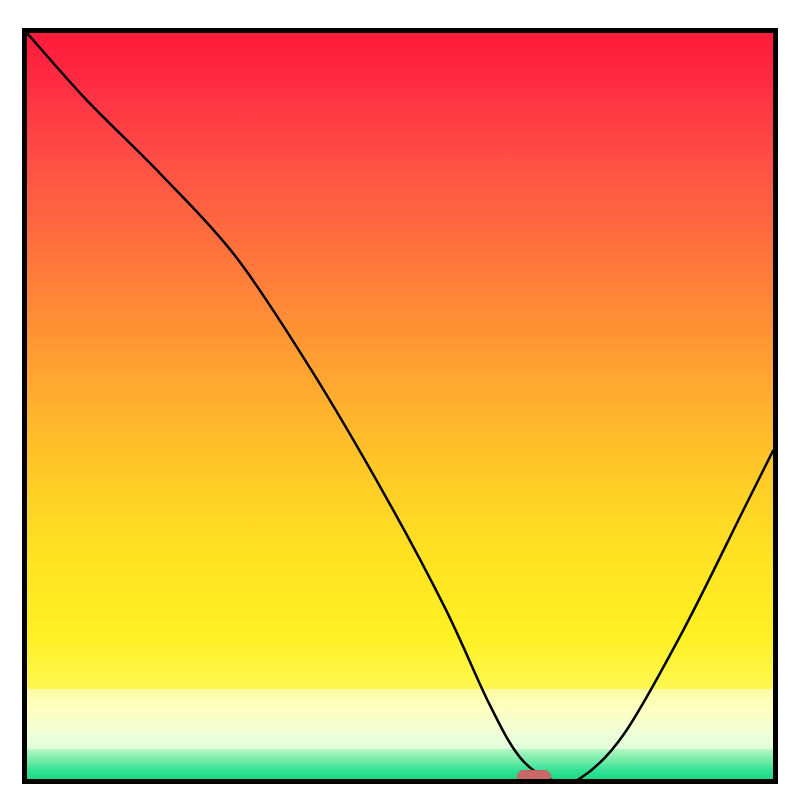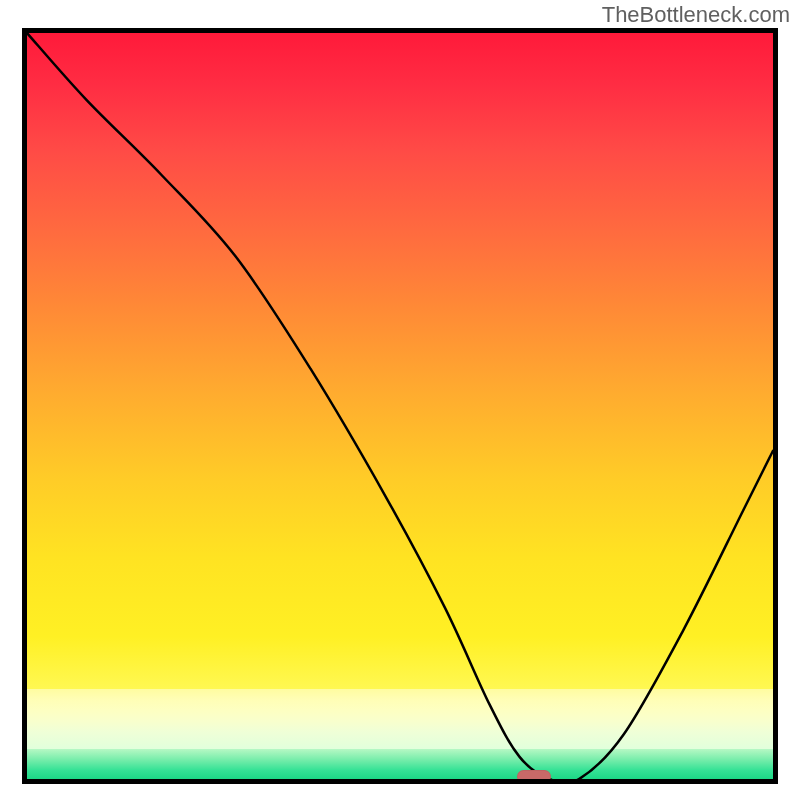--- a/index.html
+++ b/index.html
@@ -101,21 +101,20 @@
     height: 13px;
     border-radius: 7px;
     background: #c96968;
     box-shadow: 0 0 0 1px rgba(0,0,0,0.05) inset;
   }
 </style>
 </head>
 <body>
 
 <div class="container">
-  <div class="watermark">TheBottleneck.com</div>
 
   <div class="plot-frame">
     <div class="gradient-bg">
       <div class="grad-main"></div>
       <div class="grad-pale"></div>
       <div class="grad-green"></div>
     </div>
 
     <svg class="curve" viewBox="0 0 746 746" preserveAspectRatio="none">
       <path id="curve-path" fill="none" stroke="#000000" stroke-width="2.5" stroke-linecap="round" stroke-linejoin="round" d="M 0.00 0.00 C 9.95 11.19, 37.30 43.52, 59.68 67.14 C 82.06 90.76, 109.41 115.63, 134.28 141.74 C 159.15 167.85, 184.01 191.47, 208.88 223.80 C 233.75 256.13, 258.61 295.91, 283.48 335.70 C 308.35 375.49, 335.70 422.73, 358.08 462.52 C 380.46 502.31, 400.35 539.61, 417.76 574.42 C 435.17 609.23, 450.09 646.53, 462.52 671.40 C 474.95 696.27, 482.41 711.19, 492.36 723.62 C 502.31 736.05, 512.25 742.27, 522.20 746.00 C 532.15 749.73, 539.61 753.46, 552.04 746.00 C 564.47 738.54, 579.39 726.11, 596.80 701.24 C 614.21 676.37, 636.59 634.10, 656.48 596.80 C 676.37 559.50, 701.24 507.28, 716.16 477.44 C 731.08 447.60, 741.03 427.71, 746.00 417.76"></path>

